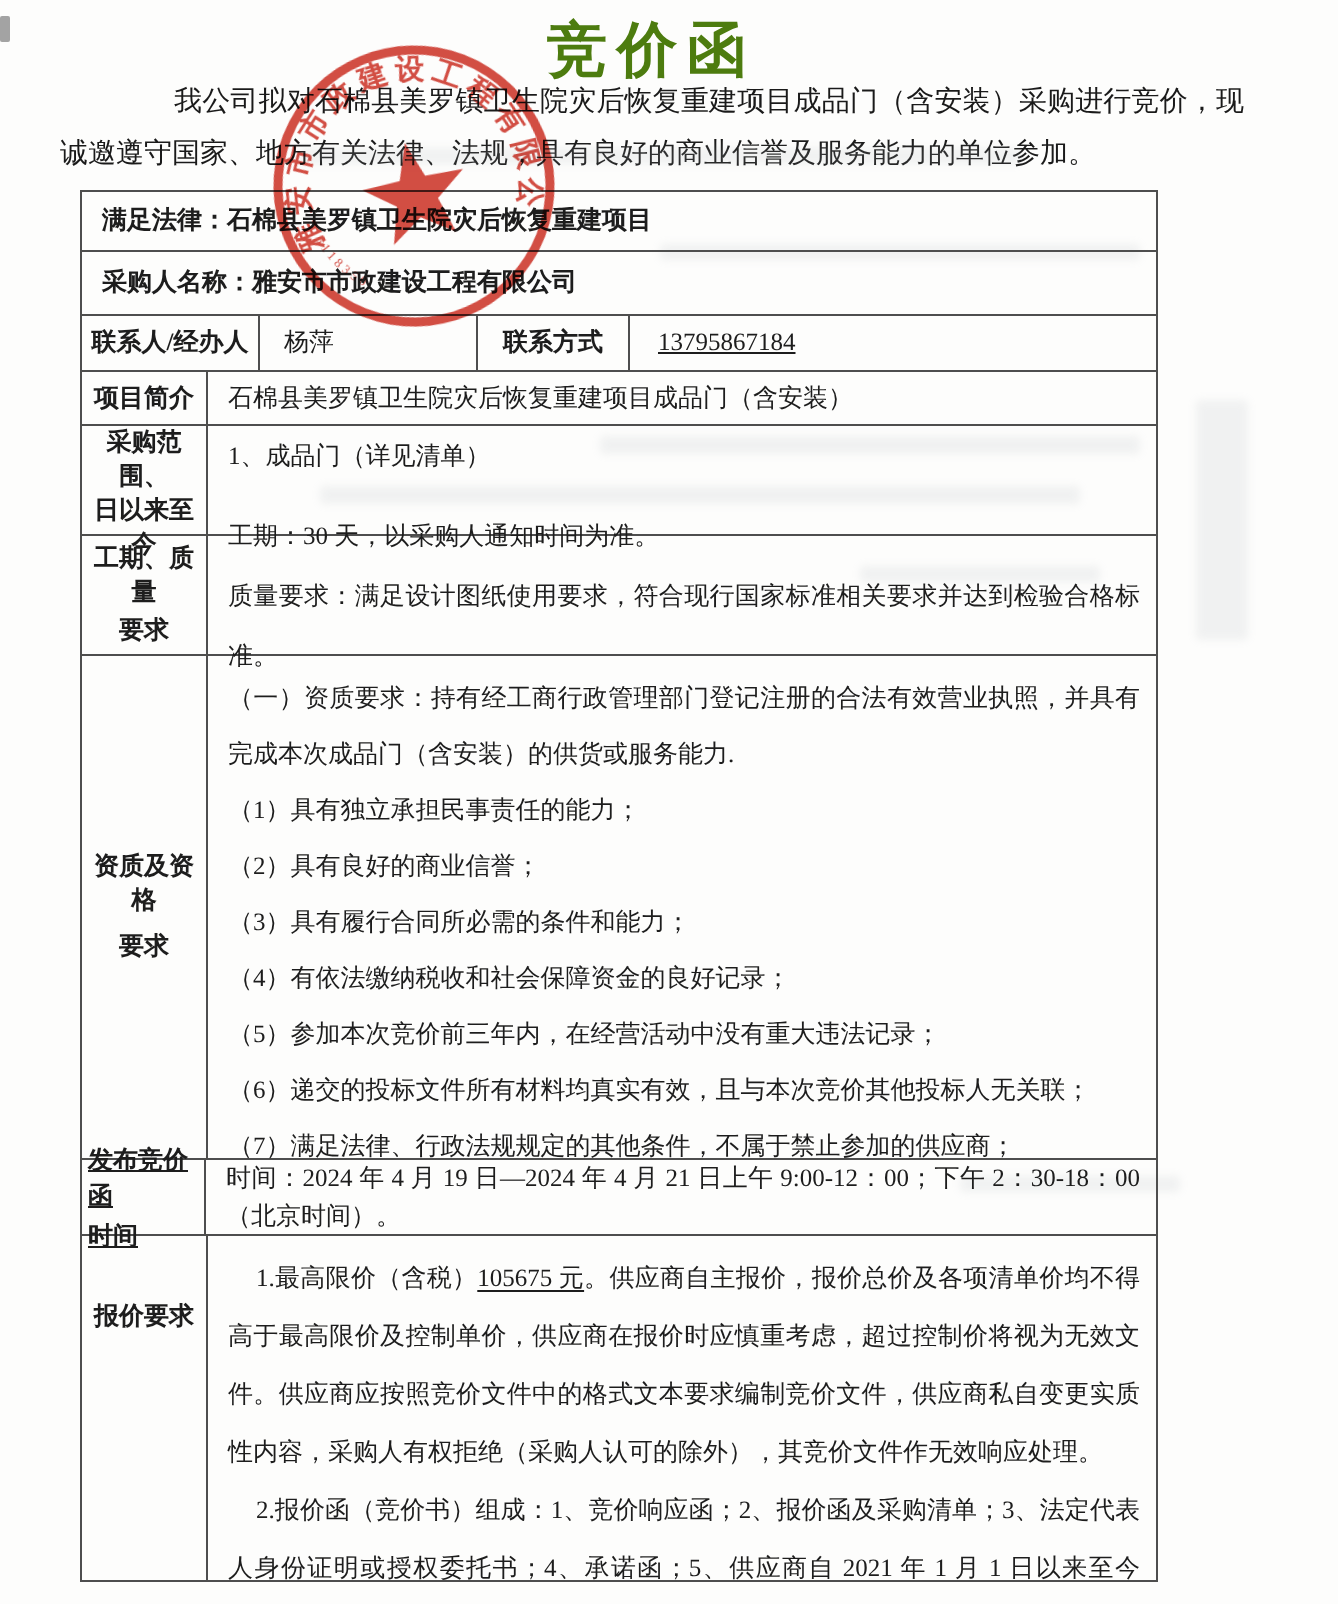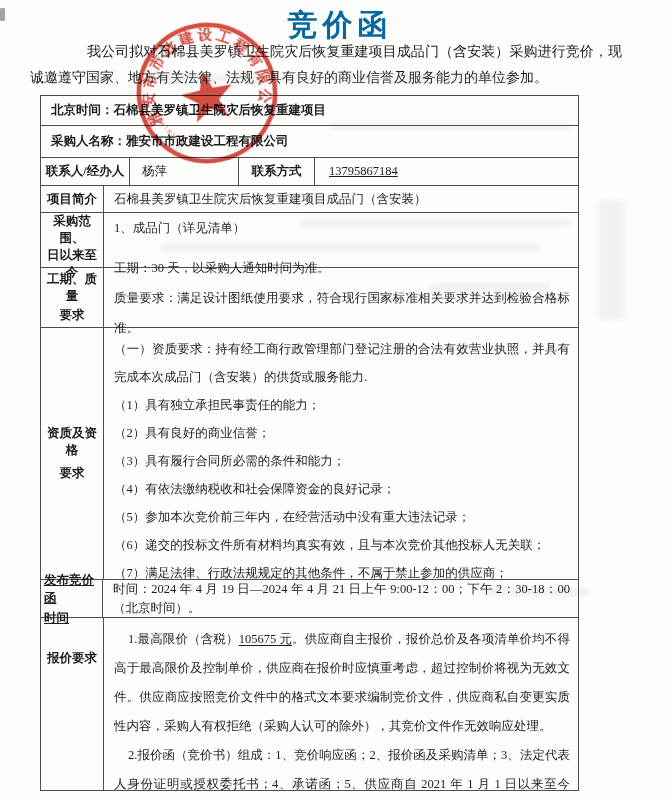--- a/index.html
+++ b/index.html
@@ -4,21 +4,21 @@
 <style>
   html,body{margin:0;padding:0;background:#ffffff;}
   .page{
     position:relative;width:669px;height:802px;overflow:hidden;
     background:#fdfdfc;
     font-family:"Liberation Serif","DejaVu Serif",serif;
     color:#1d1d1d;
   }
   .doc-title{
     position:absolute;left:0;top:5px;width:652px;text-align:center;
-    font-size:30px;font-weight:bold;letter-spacing:5px;color:#0369a1;padding-left:14px;
+    font-size:30px;font-weight:bold;letter-spacing:5px;color:#4d7c0f;
   }
   .intro{
     position:absolute;left:30px;top:39px;width:592px;
     font-size:14px;line-height:26px;text-align:justify;text-indent:57px;color:#1a1a1a;
   }
   
   .doc-table{
     position:absolute;left:40px;top:95px;width:537px;
     border:1px solid #4e4e4e;display:flex;flex-direction:column;
     font-size:12.5px;background:transparent;
@@ -78,21 +78,21 @@
   <div class="ghost" style="left:300px;top:218px;width:270px;height:9px"></div>
   <div class="ghost" style="left:160px;top:243px;width:380px;height:9px"></div>
   <div class="ghost" style="left:430px;top:283px;width:120px;height:8px"></div>
   <div class="ghost" style="left:598px;top:200px;width:26px;height:120px"></div>
   <div class="ghost" style="left:480px;top:588px;width:110px;height:8px"></div>
 
   <div class="doc-table">
 
     <div class="trow h-r1">
       <div class="c-full">
-        <span>北京时间：</span>
+        <span>满足法律：</span>
           <span class="val">石棉县美罗镇卫生院灾后恢复重建项目</span>
       </div>
     </div>
 
     <div class="trow h-r2">
       <div class="c-full">
         <span>采购人名称：</span>
           <span class="val">雅安市市政建设工程有限公司</span>
       </div>
     </div>

